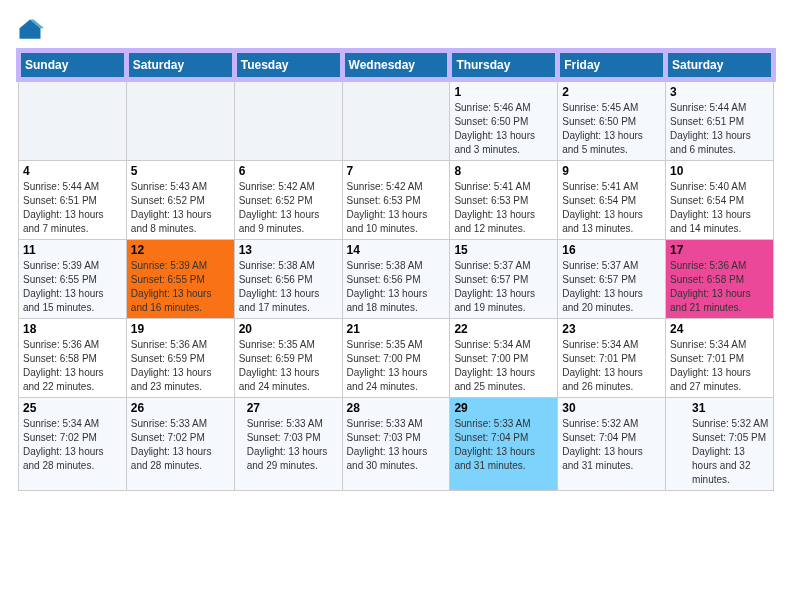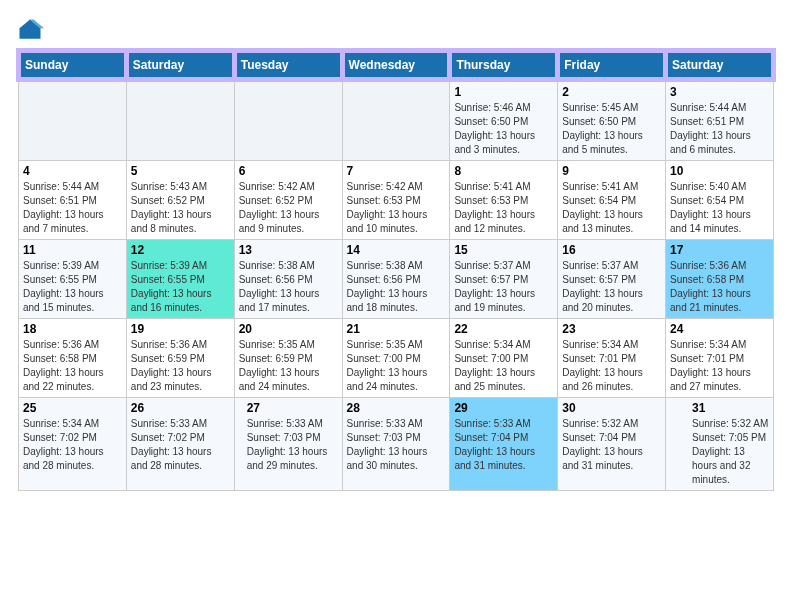--- a/index.html
+++ b/index.html
@@ -162,41 +162,41 @@
         <td style="background: rgb(255, 255, 255); margin-top: 16px;">
           <span class="day-num">10</span>
           <div class="day-info">Sunrise: 5:40 AM<br>Sunset: 6:54 PM<br>Daylight: 13 hours and 14 minutes.</div>
         </td>
       </tr>
       <tr>
         <td style="background: rgb(245, 248, 252);">
           <span class="day-num">11</span>
           <div class="day-info">Sunrise: 5:39 AM<br>Sunset: 6:55 PM<br>Daylight: 13 hours and 15 minutes.</div>
         </td>
-        <td style="background: #5eead4; margin-left: 32px;">
+        <td style="background: #f97316; margin-left: 32px;">
           <span class="day-num">12</span>
           <div class="day-info">Sunrise: 5:39 AM<br>Sunset: 6:55 PM<br>Daylight: 13 hours and 16 minutes.</div>
         </td>
         <td style="background: rgb(245, 248, 252);">
           <span class="day-num">13</span>
           <div class="day-info">Sunrise: 5:38 AM<br>Sunset: 6:56 PM<br>Daylight: 13 hours and 17 minutes.</div>
         </td>
         <td style="background: rgb(245, 248, 252);">
           <span class="day-num">14</span>
           <div class="day-info">Sunrise: 5:38 AM<br>Sunset: 6:56 PM<br>Daylight: 13 hours and 18 minutes.</div>
         </td>
         <td style="background: rgb(245, 248, 252);">
           <span class="day-num">15</span>
           <div class="day-info">Sunrise: 5:37 AM<br>Sunset: 6:57 PM<br>Daylight: 13 hours and 19 minutes.</div>
         </td>
         <td style="background: rgb(245, 248, 252);">
           <span class="day-num">16</span>
           <div class="day-info">Sunrise: 5:37 AM<br>Sunset: 6:57 PM<br>Daylight: 13 hours and 20 minutes.</div>
         </td>
-        <td style="background: #7dd3fc; margin-left: 16px;">
+        <td style="background: #ec4899; margin-left: 16px;">
           <span class="day-num">17</span>
           <div class="day-info">Sunrise: 5:36 AM<br>Sunset: 6:58 PM<br>Daylight: 13 hours and 21 minutes.</div>
         </td>
       </tr>
       <tr>
         <td style="background: rgb(255, 255, 255);">
           <span class="day-num">18</span>
           <div class="day-info">Sunrise: 5:36 AM<br>Sunset: 6:58 PM<br>Daylight: 13 hours and 22 minutes.</div>
         </td>
         <td style="background: rgb(255, 255, 255);">

